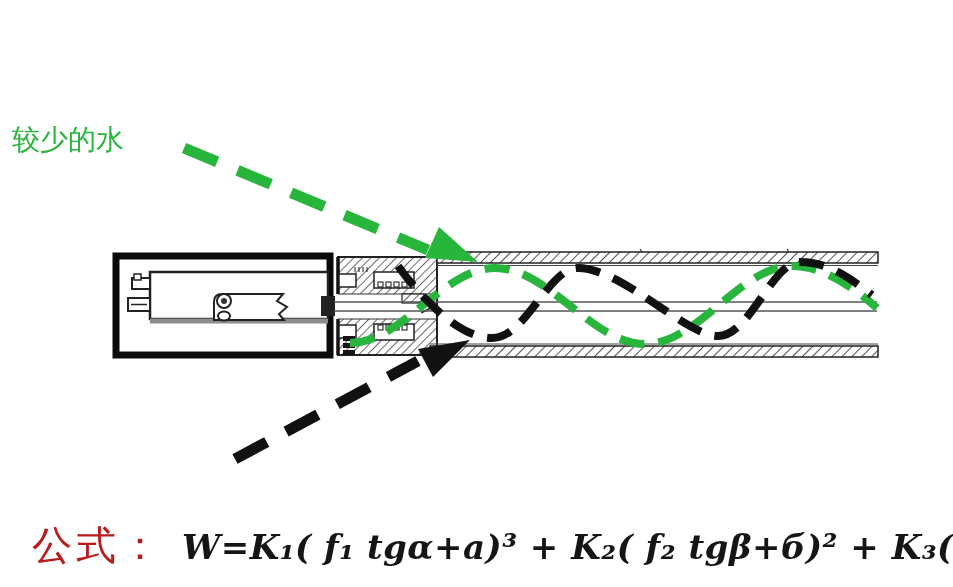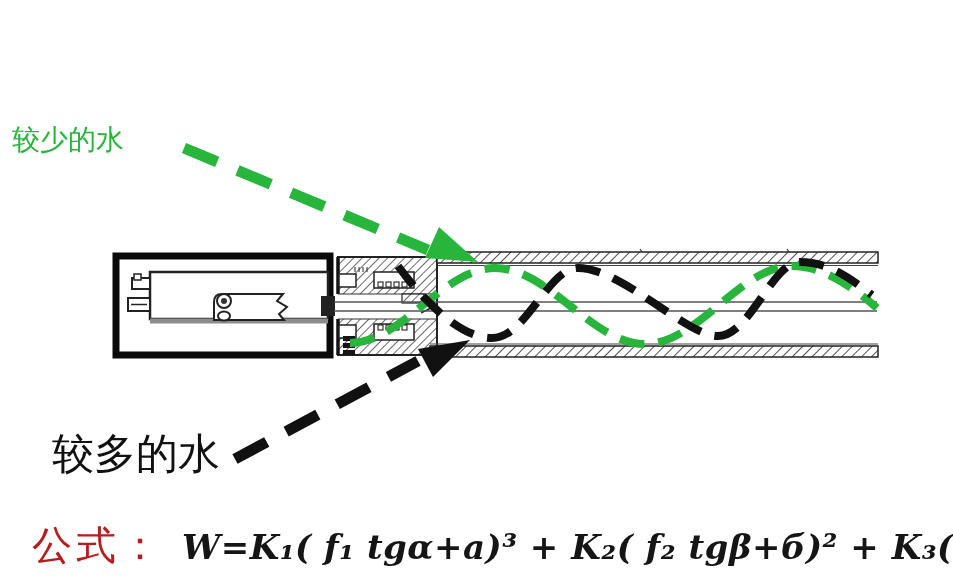--- a/index.html
+++ b/index.html
@@ -29,21 +29,20 @@
 </style>
 </head>
 <body>
 
 <div class="slide">
 
   <div class="title">
   </div>
 
   <div class="annot-label green">较少的水</div>
-  <div class="annot-label dark">较多的水</div>
 
   <div class="formula-row">
     <span class="formula-label">公式：</span>
     <span class="formula-expr">W=K₁( f₁ tgα+a)³ + K₂( f₂ tgβ+б)² + K₃( f₃ tgγ+c)+K₄</span>
   </div>
 
   <svg class="diagram" viewBox="0 0 953 587">
     <defs>
       <pattern id="hatch7" width="7" height="7" patternUnits="userSpaceOnUse" patternTransform="rotate(45)">
         <rect width="7" height="7" fill="#ffffff"></rect>

